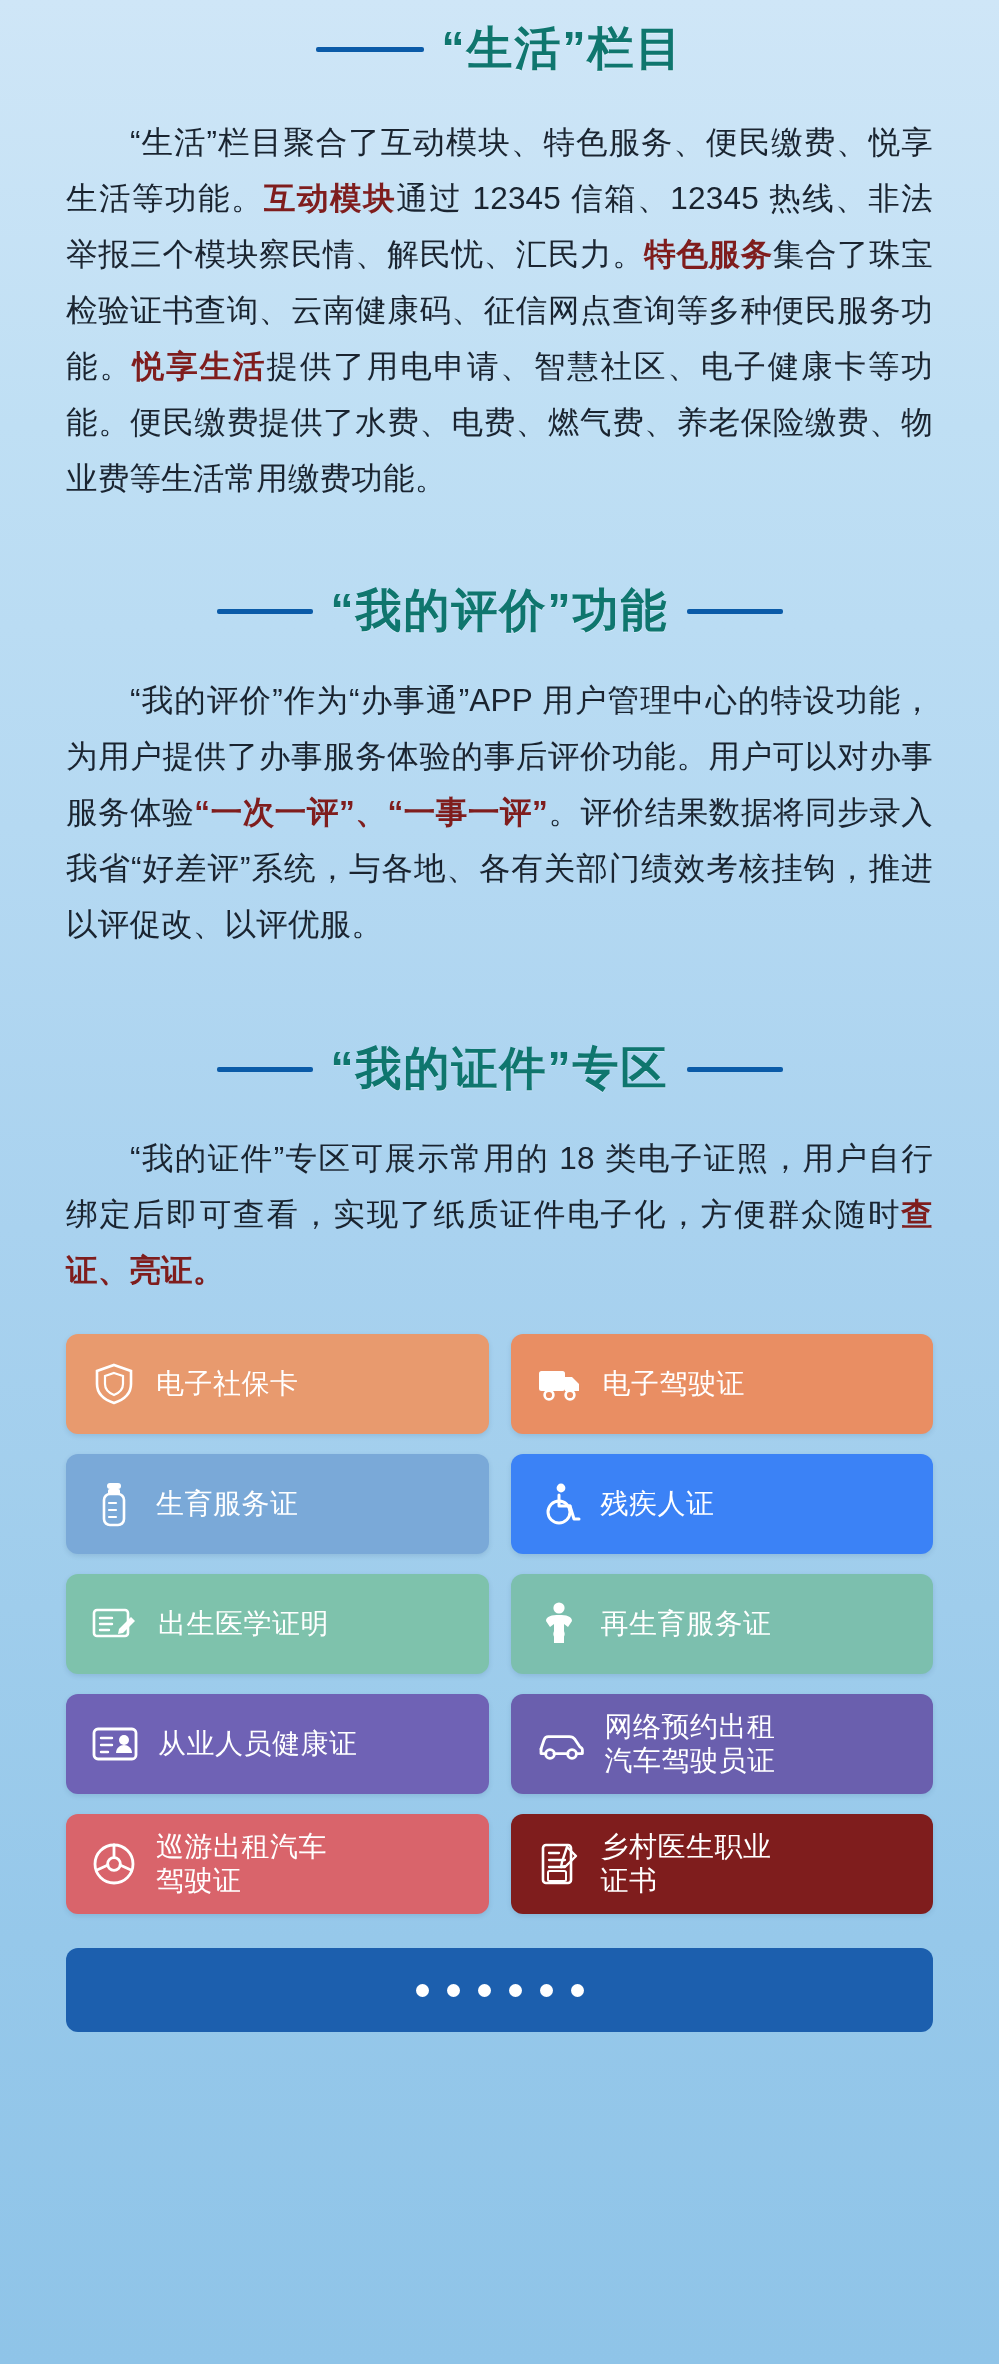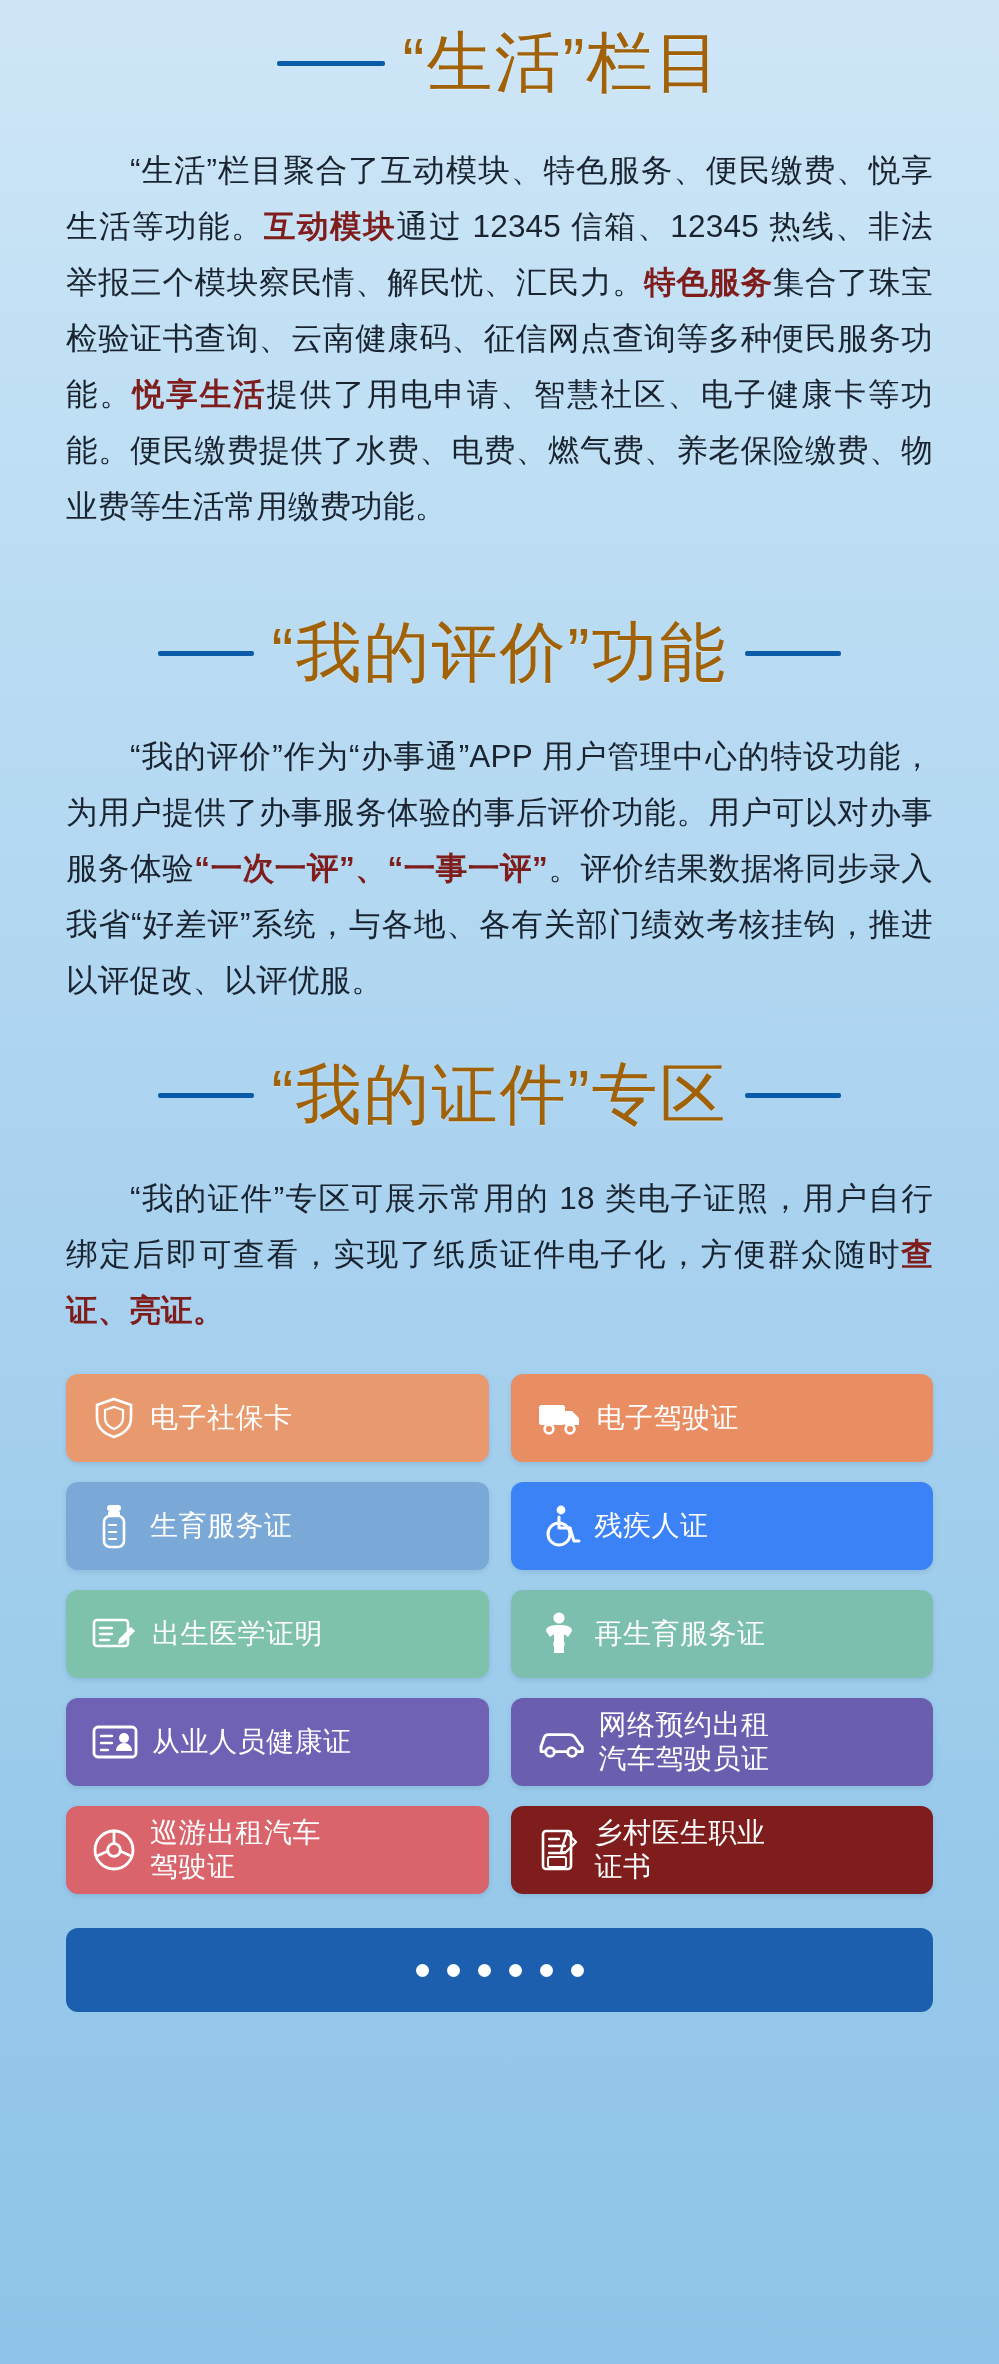--- a/index.html
+++ b/index.html
@@ -30,23 +30,23 @@
     gap: 18px;
   }
   .sec-head .rule {
     height: 5px;
     background: #0b5ba8;
     flex: 0 0 108px;
     border-radius: 2px;
   }
   .sec-head .rule.short { flex-basis: 96px; }
   .sec-head .title {
-    font-size: 66px;
-    font-weight: normal;
-    color: #a16207;
+    font-size: 46px;
+    font-weight: bold;
+    color: #0f766e;
     letter-spacing: 2px;
     white-space: nowrap;
     text-shadow: 0 1px 0 rgba(255,255,255,0.35);
   }
 
   
   .para {
     font-size: 31.5px;
     line-height: 56px;
     color: #1a2430;
@@ -56,39 +56,39 @@
   }
   .para .ind { display: inline-block; width: 64px; }
   .para b { font-weight: bold; color: #7f1d1d; }
 
   .sec1 { padding-top: 18px; }
   .sec1 .para { margin-top: 34px; }
 
   .sec2 { margin-top: 74px; }
   .sec2 .para { margin-top: 30px; }
 
-  .sec3 { margin-top: 42px; }
+  .sec3 { margin-top: 86px; }
   .sec3 .para { margin-top: 30px; }
 
   
   .cards {
     margin-top: 36px;
     display: grid;
     grid-template-columns: 1fr 1fr;
     gap: 20px 22px;
   }
   .card {
-    height: 88px;
+    height: 100px;
     border-radius: 12px;
     display: flex;
     align-items: center;
     padding-left: 26px;
     box-sizing: border-box;
     color: #ffffff;
-    gap: 14px;
+    gap: 20px;
     box-shadow: 0 2px 5px rgba(20,60,100,0.13);
   }
   .card .ico {
     flex: 0 0 44px;
     height: 44px;
     display: flex;
     align-items: center;
     justify-content: center;
   }
   .card .ico svg { display: block; }

